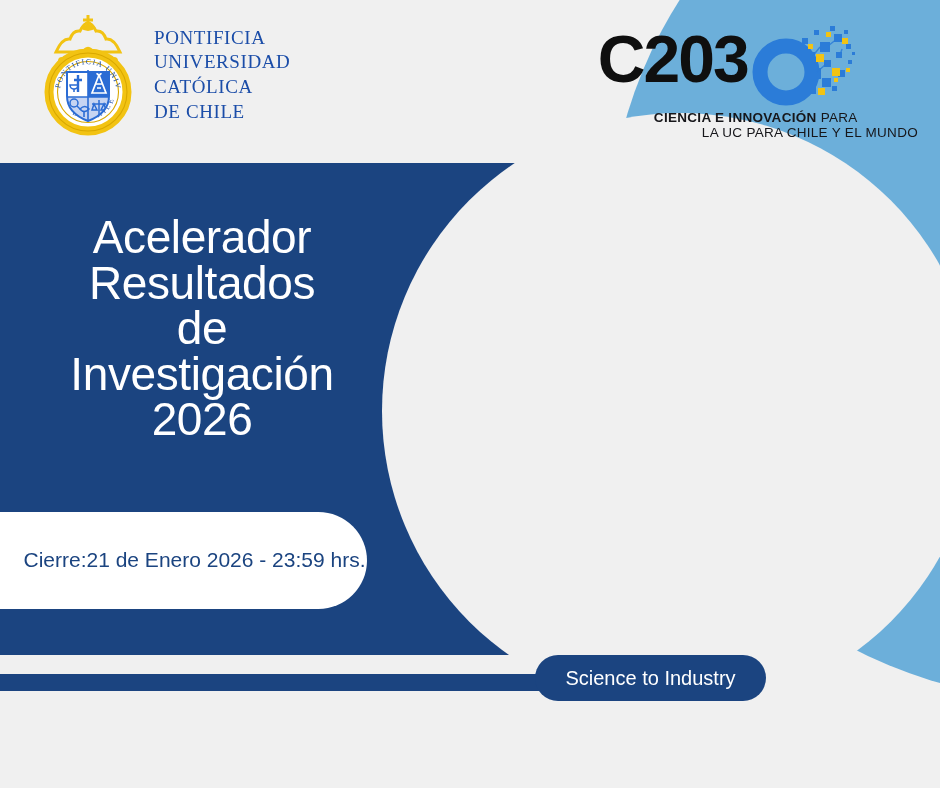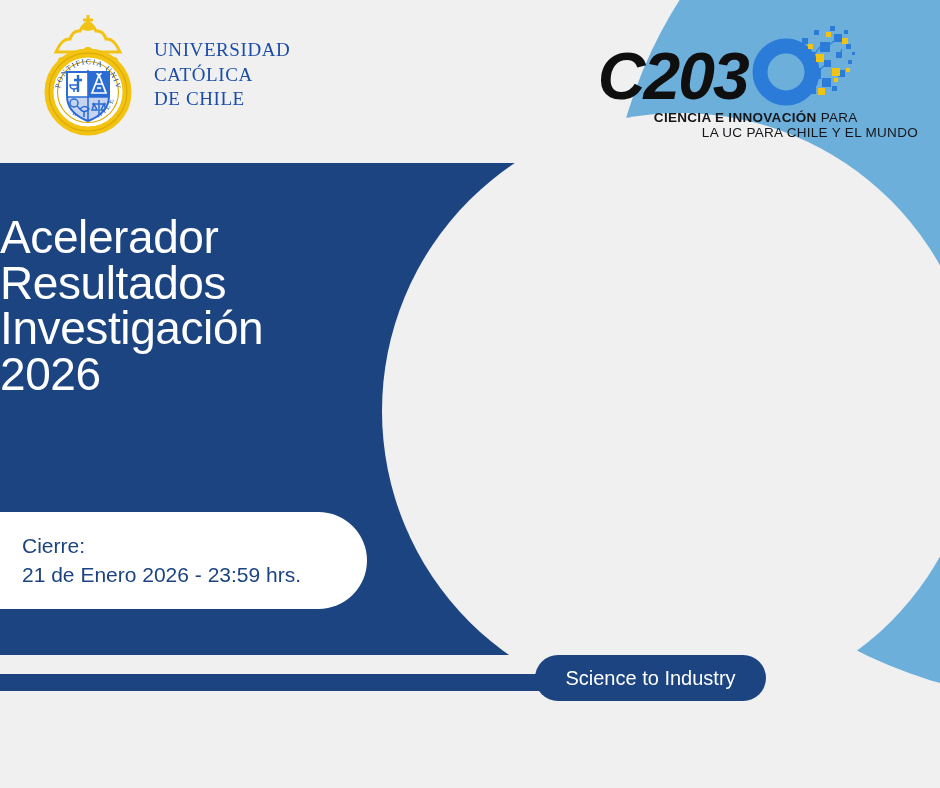--- a/index.html
+++ b/index.html
@@ -118,22 +118,22 @@
     z-index:5;
   }
 
   
   .cierre-pill {
     position:absolute; left:0; top:512px;
     width:367px; height:97px;
     background:#ffffff;
     border-radius:0 49px 49px 0;
     z-index:7;
-    display:flex; flex-direction:column;
-    align-items:flex-start; justify-content:center;
+    display:flex; flex-direction:row;
+    align-items:center; justify-content:center;
     padding-left:22px;
   }
   .cierre-line { color:#1b4480; font-size:21px; line-height:1.38; }
 
   
   .sti-bar {
     position:absolute; left:0; top:674px;
     width:600px; height:17px;
     background:#1b4480;
     z-index:4;
@@ -150,31 +150,31 @@
 
   
   .uc-logo {
     position:absolute; left:36px; top:12px;
     display:flex; align-items:center; gap:14px;
     z-index:9;
   }
   .uc-text { color:#1b4da8; font-family:"Liberation Serif", serif; font-size:19px; line-height:1.3; letter-spacing:.6px; }
 
   .c2030 { position:absolute; right:22px; top:28px; z-index:9; }
-  .c2030-row { display:flex; align-items:flex-end;font-style:italic; }
+  .c2030-row { display:flex; align-items:flex-start; }
   .c2030-word { font-size:66px; font-weight:bold; color:#0f0f0f; letter-spacing:-2px; line-height:.95; }
   .c2030-tag { margin-top:2px; text-align:left; padding-left:56px; }
   .c2030-tag .l1 { font-size:13.5px; color:#16161a; letter-spacing:.3px; }
   .c2030-tag .l1 b { font-weight:bold;margin-top:28px; }
   .c2030-tag .l2 { font-size:13.5px; color:#16161a; letter-spacing:.3px;padding-left:48px; }
 
   
   .title-block {
     position:absolute; left:0; top:215px; width:404px;
-    z-index:8; 
+    z-index:8; text-align:center;
   }
   .title-block div { color:#ffffff; font-size:46px; line-height:0.99; letter-spacing:-0.4px; }
 
   
   .footer {
     position:absolute; left:0; top:726px; width:660px;
     text-align:center; z-index:9;
   }
   .footer span { color:#1b4480; font-size:23px; font-weight:bold; }
 </style>
@@ -248,20 +248,21 @@
   <div class="panel-cut"></div>
 
   <div class="sti-bar"></div>
   <div class="sti-pill">
     <span>Science to Industry</span>
   </div>
 
   <div class="title-block">
     <div>Acelerador</div>
     <div>Resultados</div>
+    <div>de</div>
     <div>Investigación</div>
     <div>2026</div>
   </div>
 
   <div class="cierre-pill">
     <div class="cierre-line">Cierre:</div>
     <div class="cierre-line">21 de Enero 2026 - 23:59 hrs.</div>
   </div>
 
   <div class="uc-logo">
@@ -304,20 +305,21 @@
           <path d="M41 94 l4 4" stroke="#2b6cd4" stroke-width="1.5"></path>
           <path d="M44 97 q5 -5 9 0 q-5 5 -9 0z" fill="none" stroke="#2b6cd4" stroke-width="1.5"></path>
           <path d="M48 99 v6" stroke="#2b6cd4" stroke-width="1.6"></path>
           <path d="M63 88 v18 M56 92 h14 M58 92 l-2 6 h5z M68 92 l2 6 h-5z" fill="none" stroke="#2b6cd4" stroke-width="1.5"></path>
         </g>
         <path d="M31 60 h42 v24 q0 17 -21 25 q-21 -8 -21 -25z" fill="none" stroke="#2b6cd4" stroke-width="2"></path>
         <path d="M52 58 v51 M31 85 h42" stroke="#2b6cd4" stroke-width="1.6"></path>
       </g>
     </svg>
     <div class="uc-text">
+      <div>PONTIFICIA</div>
       <div>UNIVERSIDAD</div>
       <div>CATÓLICA</div>
       <div>DE CHILE</div>
     </div>
   </div>
 
   <div class="c2030">
     <div class="c2030-row">
       <span class="c2030-word">C203</span>
       <svg width="112" height="84" viewBox="0 0 112 84" style="margin-left:-2px;margin-top:-4px;">

